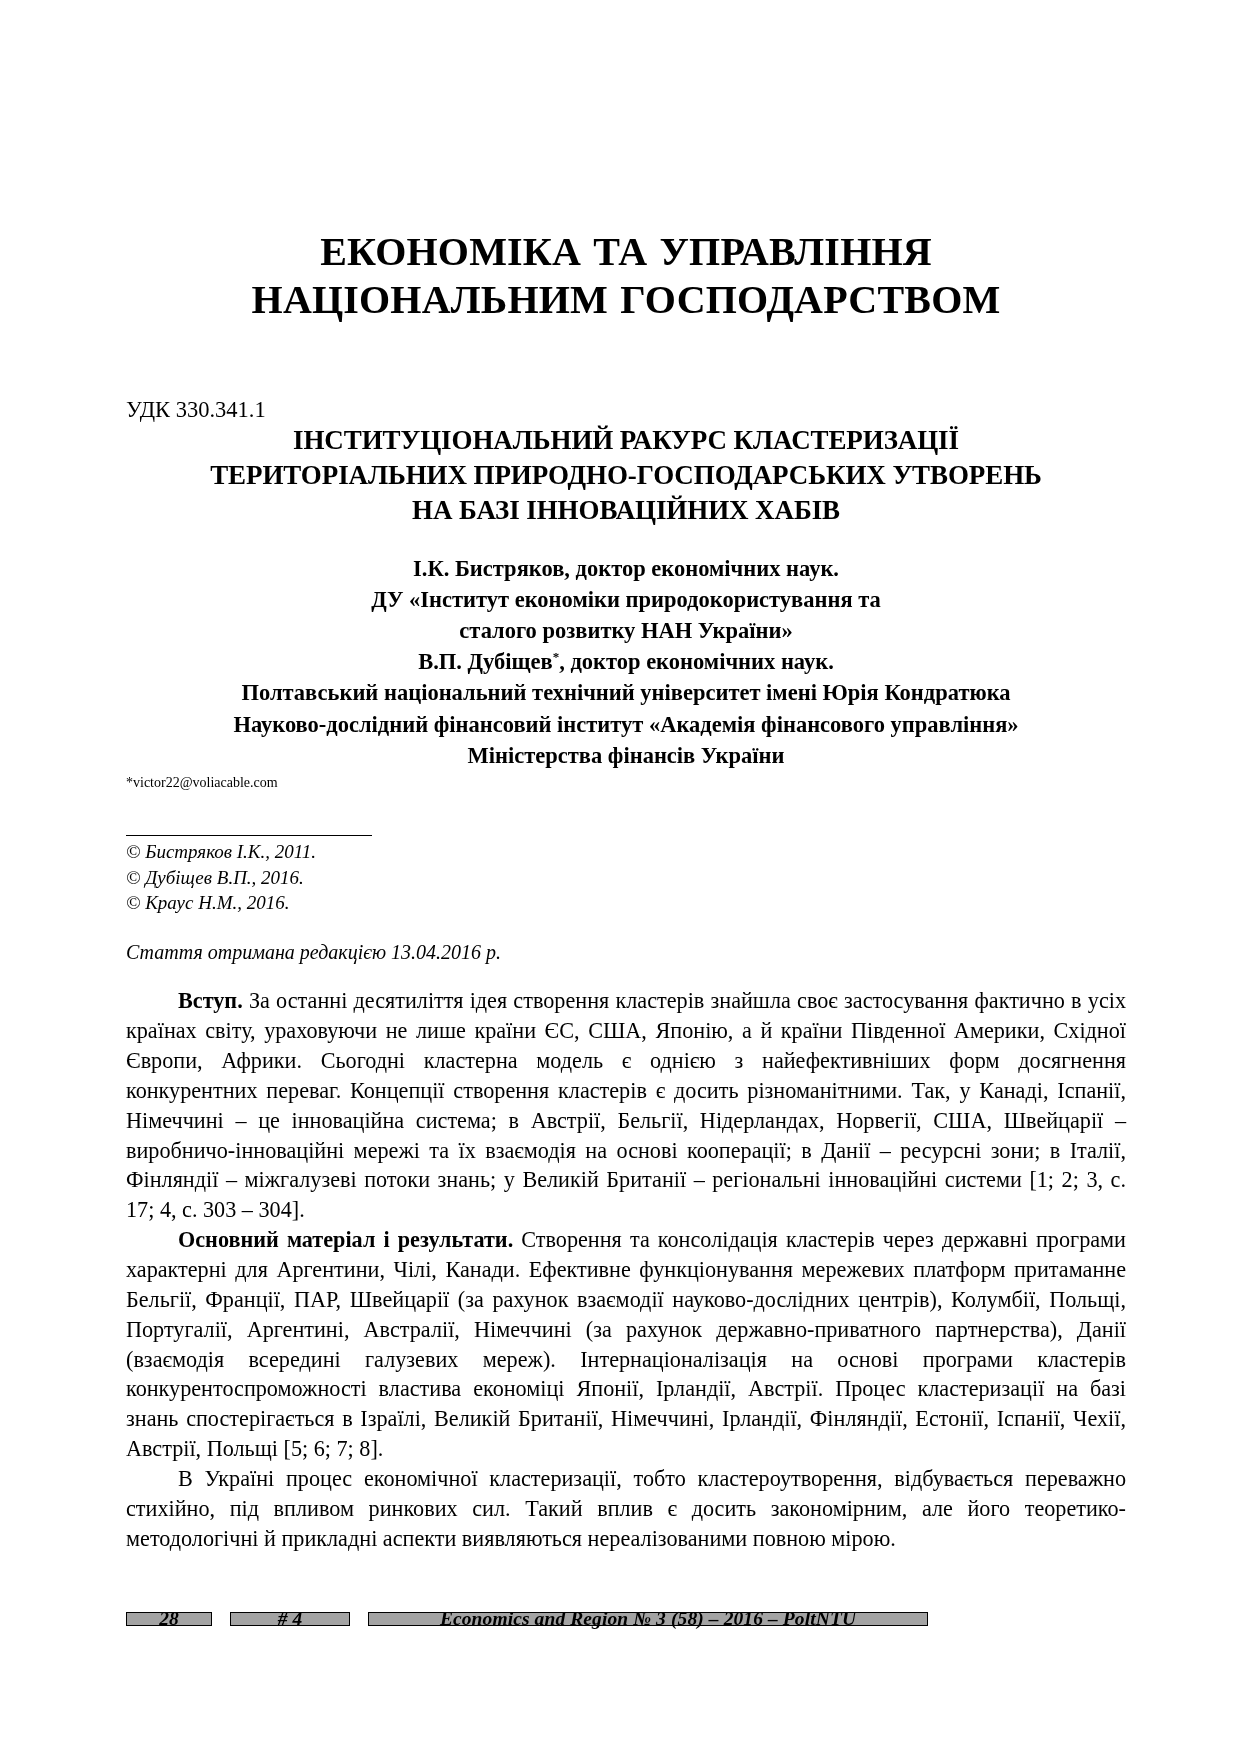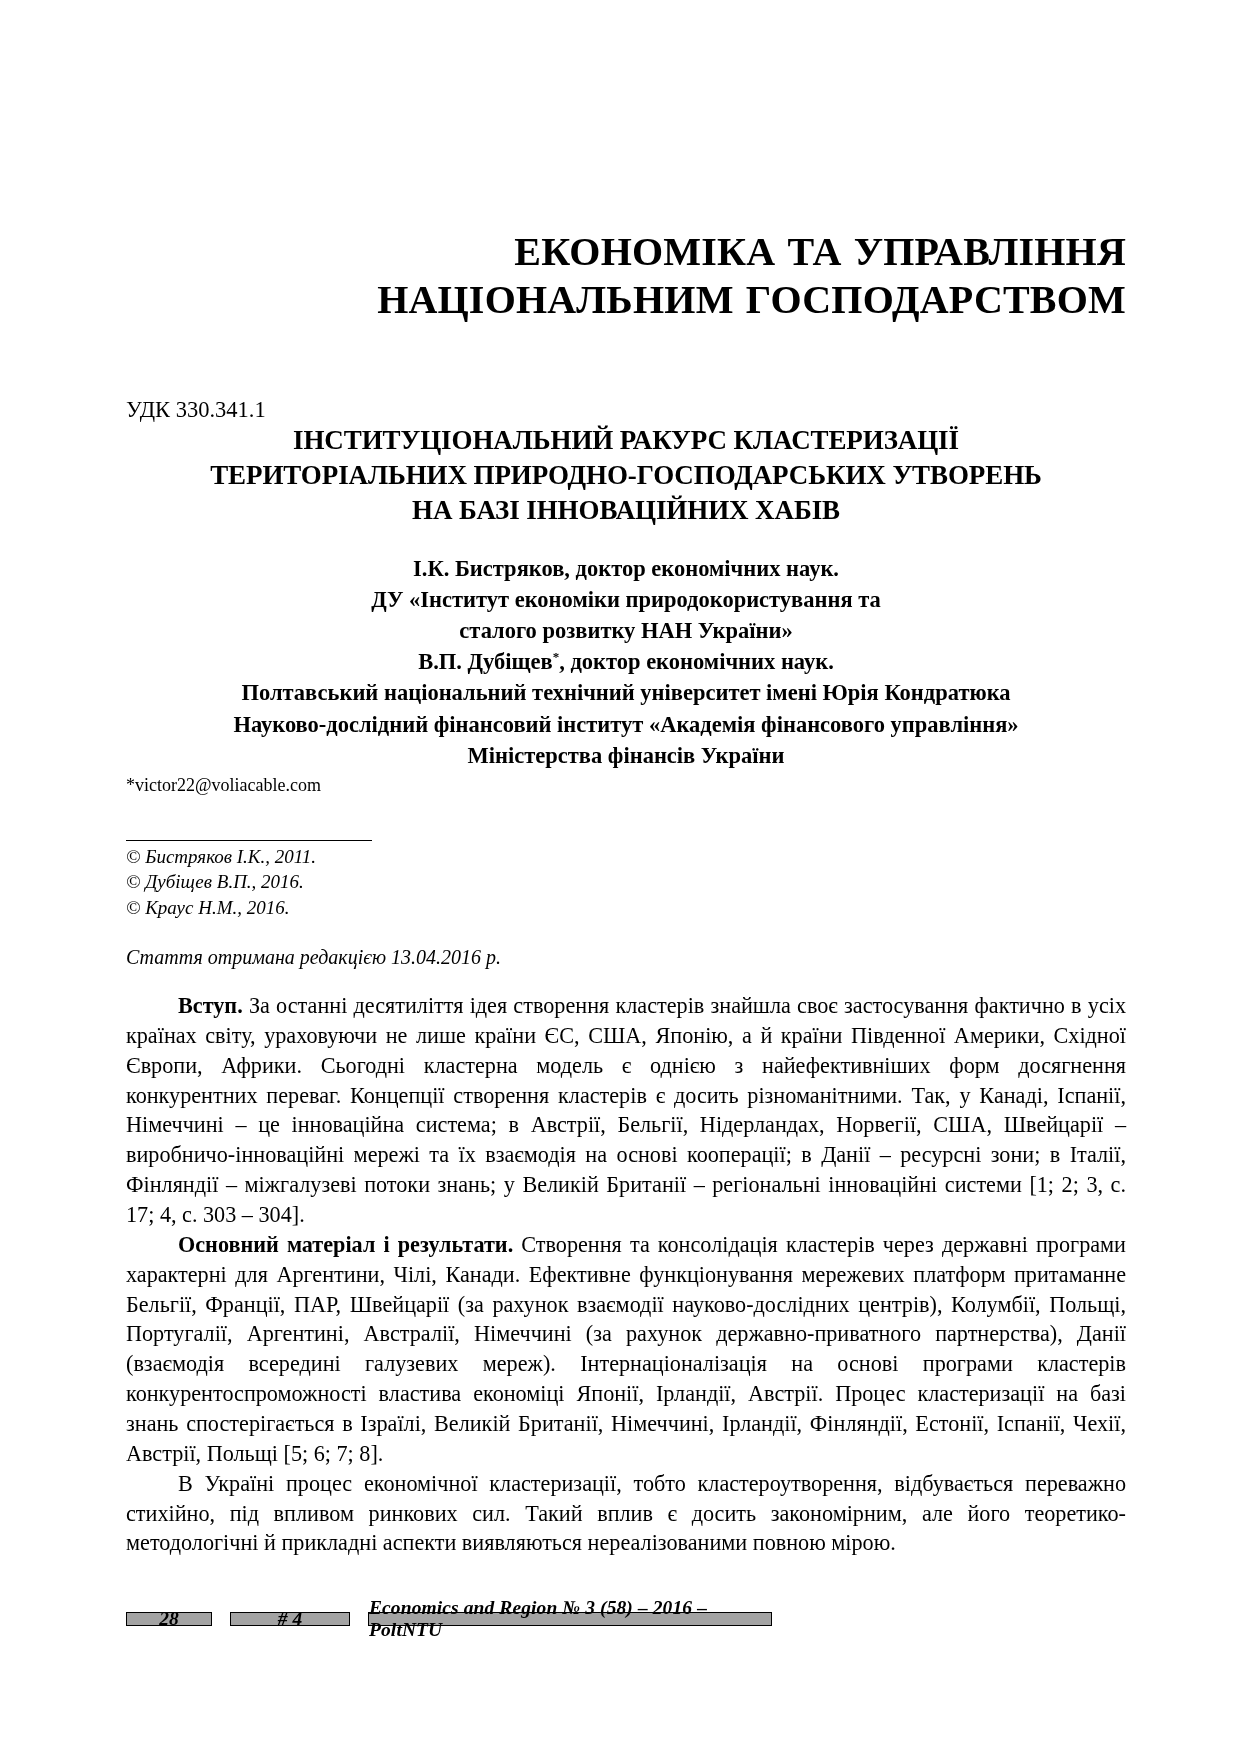--- a/index.html
+++ b/index.html
@@ -29,21 +29,21 @@
   .content {
     position: absolute;
     left: 126px;
     top: 0;
     width: 1000px;
   }
 
   
   .section-heading {
     margin-top: 228px;
-    text-align: right;
+    text-align: center;
     font-family: "Liberation Serif", "DejaVu Serif", serif;
     font-weight: bold;
     font-size: 40px;
     line-height: 1.20;
     letter-spacing: 0.2px;
     word-spacing: 2px;
   }
   .section-heading .ln {
     display: block;
     white-space: nowrap;
@@ -86,21 +86,21 @@
     font-size: 13px;
     font-weight: bold;
     vertical-align: super;
     line-height: 0;
   }
 
   
   .email-note {
     margin-top: 4px;
     text-align: left;
-    font-size: 18px;
+    font-size: 14px;
     line-height: 1.2;
   }
 
   
   .copyright-block {
     margin-top: 44px;
   }
   .copyright-rule {
     width: 246px;
     height: 0;
@@ -165,21 +165,21 @@
     margin-top: 20px;
   }
   .footer-page {
     width: 86px;
   }
   .footer-issue {
     width: 120px;
     margin-left: 18px;
   }
   .footer-journal {
-    width: 404px;
+    width: 560px;
     margin-left: 18px;
     letter-spacing: 0.1px;
   }
   .footer-spacer {
     flex: 1 1 auto;
   }
 </style>
 </head>
 <body>
 

